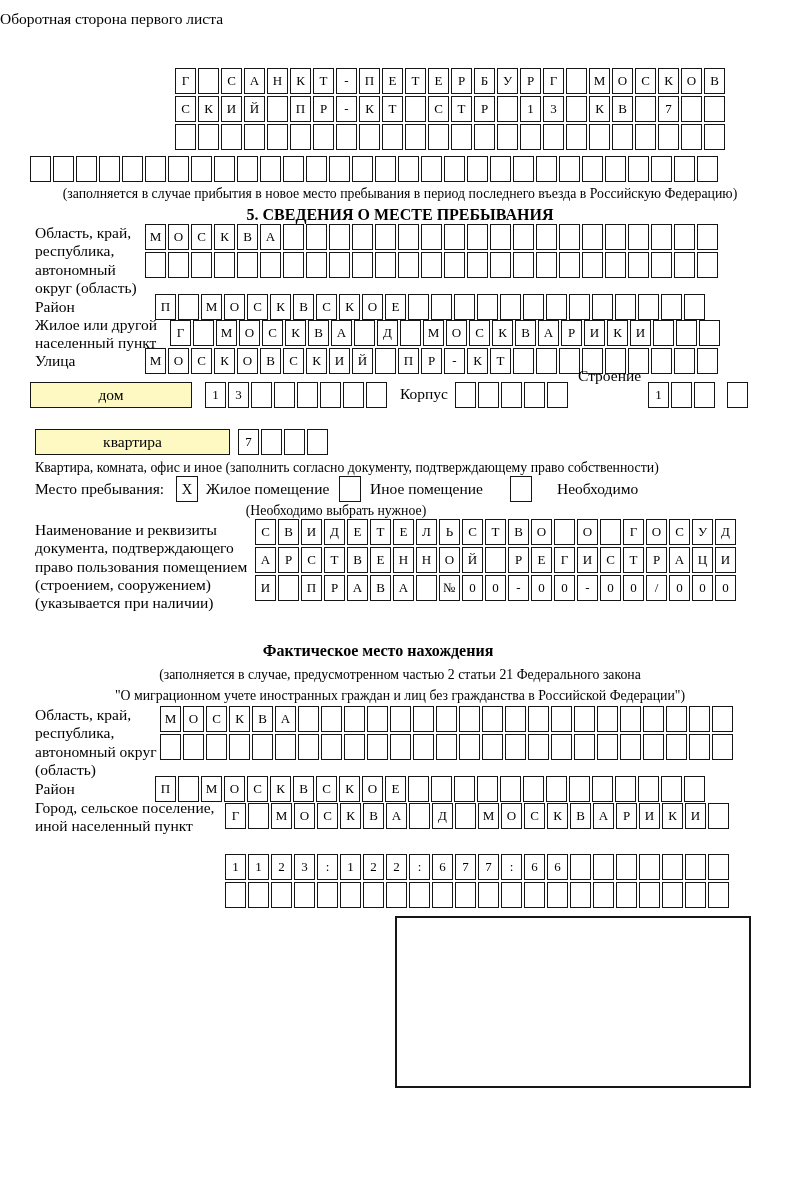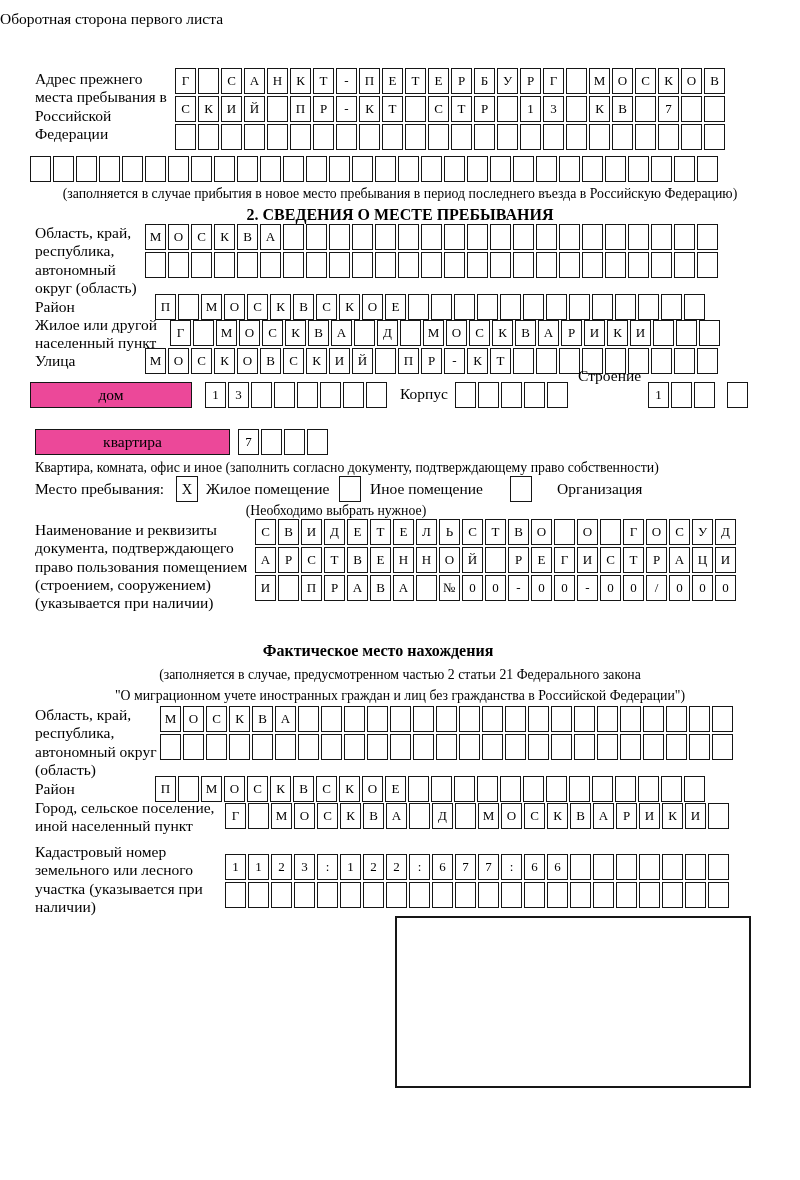--- a/index.html
+++ b/index.html
@@ -14,36 +14,35 @@
   .center { text-align:center; }
   .boxrow { display:flex; }
   .stack .boxrow { margin-bottom:2px; }
   .box {
     width:19px; height:24px; border:1.6px solid #161616; margin-right:2px;
     display:flex; align-items:center; justify-content:center;
     font-size:13px; flex:none; background:#fff;
   }
   .widebox {
     border:1.6px solid #161616; height:24px; display:flex; align-items:center;
-    justify-content:center; font-size:15.5px; background:#ec4899;
+    justify-content:center; font-size:15.5px; background:#fef9c3;
   }
   .cbox {
     width:20px; height:24px; border:1.6px solid #161616; display:flex;
     align-items:center; justify-content:center; font-size:14.5px; background:#fff;
   }
   .stamp { border:2px solid #161616; background:#fff; }
 </style>
 </head>
 <body>
 
 <div class="page">
 
   <div class="abs lbl" style="left:0; top:14; width:745; text-align:right;">Оборотная сторона первого листа</div>
 
-  <div class="abs lbl" style="left:35px; top:60px; width:142px;">Адрес прежнего места пребывания в Российской Федерации</div>
   <div class="abs stack" style="left:175px; top:58px;">
     <div class="boxrow">
         <span class="box">Г</span>
         <span class="box"></span>
         <span class="box">С</span>
         <span class="box">А</span>
         <span class="box">Н</span>
         <span class="box">К</span>
         <span class="box">Т</span>
         <span class="box">-</span>
@@ -144,21 +143,21 @@
       <span class="box"></span>
       <span class="box"></span>
       <span class="box"></span>
       <span class="box"></span>
       <span class="box"></span>
       <span class="box"></span>
       <span class="box"></span>
     </div>
   <div class="abs note center" style="left:0; top:176px; width:800px;">(заполняется в случае прибытия в новое место пребывания в период последнего въезда в Российскую Федерацию)</div>
 
-  <div class="abs title center" style="left:0; top:196px; width:800px;">2. СВЕДЕНИЯ О МЕСТЕ ПРЕБЫВАНИЯ</div>
+  <div class="abs title center" style="left:0; top:196px; width:800px;">5. СВЕДЕНИЯ О МЕСТЕ ПРЕБЫВАНИЯ</div>
 
   <div class="abs lbl" style="left:35px; top:214px; width:115px;">Область, край, республика, автономный округ (область)</div>
   <div class="abs stack" style="left:145px; top:214px;">
     <div class="boxrow">
         <span class="box">М</span>
         <span class="box">О</span>
         <span class="box">С</span>
         <span class="box">К</span>
         <span class="box">В</span>
         <span class="box">А</span>
@@ -333,21 +332,21 @@
       <span class="box"></span>
     </div>
   <div class="abs note" style="left:35px; top:450px;">Квартира, комната, офис и иное (заполнить согласно документу, подтверждающему право собственности)</div>
 
   <div class="abs lbl" style="left:35px; top:470px;">Место пребывания:</div>
   <div class="abs cbox" style="left:176px; top:466px;">X</div>
   <div class="abs lbl" style="left:206px; top:470px;">Жилое помещение</div>
   <div class="abs cbox" style="left:339px; top:466px;"></div>
   <div class="abs lbl" style="left:370px; top:470px;">Иное помещение</div>
   <div class="abs cbox" style="left:510px; top:466px;"></div>
-  <div class="abs lbl" style="left:557px; top:470px;">Организация</div>
+  <div class="abs lbl" style="left:557px; top:470px;">Необходимо</div>
   <div class="abs note center" style="left:86px; top:493px; width:500px;">(Необходимо выбрать нужное)</div>
 
   <div class="abs lbl" style="left:35px; top:511px; width:218px;">Наименование и реквизиты документа, подтверждающего право пользования помещением (строением, сооружением) (указывается при наличии)</div>
   <div class="abs stack" style="left:255px; top:509px;">
     <div class="boxrow">
         <span class="box">С</span>
         <span class="box">В</span>
         <span class="box">И</span>
         <span class="box">Д</span>
         <span class="box">Е</span>
@@ -525,21 +524,20 @@
       <span class="box">К</span>
       <span class="box">В</span>
       <span class="box">А</span>
       <span class="box">Р</span>
       <span class="box">И</span>
       <span class="box">К</span>
       <span class="box">И</span>
       <span class="box"></span>
     </div>
 
-  <div class="abs lbl" style="left:35px; top:833px; width:190px;">Кадастровый номер земельного или лесного участка (указывается при наличии)</div>
   <div class="abs stack" style="left:225px; top:844px;">
     <div class="boxrow">
         <span class="box">1</span>
         <span class="box">1</span>
         <span class="box">2</span>
         <span class="box">3</span>
         <span class="box">:</span>
         <span class="box">1</span>
         <span class="box">2</span>
         <span class="box">2</span>

